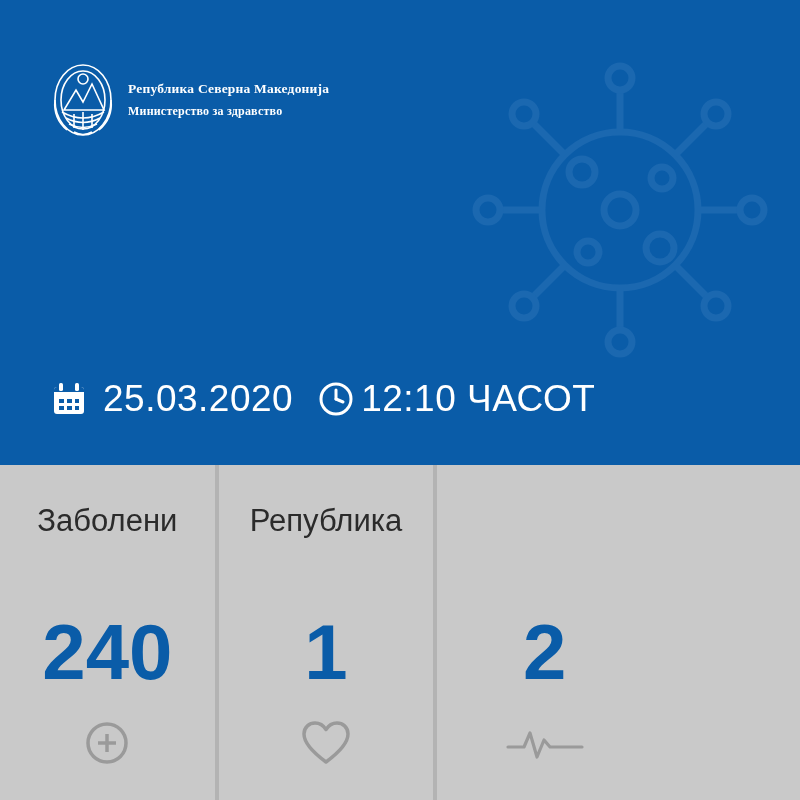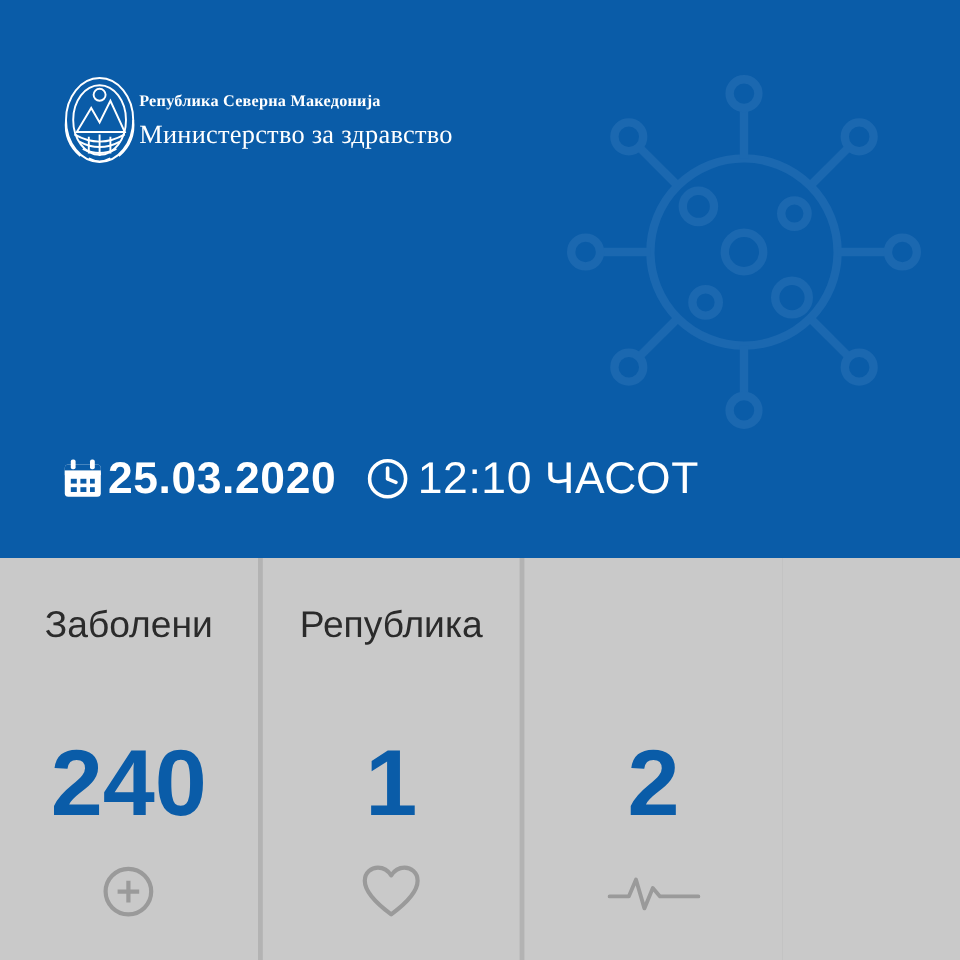--- a/index.html
+++ b/index.html
@@ -23,35 +23,35 @@
     right:30px; top:60px;
     width:300px; height:300px;
     opacity:1;
     pointer-events:none;
   }
   .brand {
     position:absolute;
     left:52px; top:62px;
     display:flex;
     align-items:center;
-    gap:2px;
+    gap:14px;
   }
   .coat { width:62px; height:76px; }
   .brand-text { color:#ffffff; }
   .brand-line1 {
     font-family:"Liberation Serif", serif;
     font-size:13.5px;
     font-weight:bold;
     letter-spacing:0.2px;
     margin-bottom:7px;
   }
   .brand-line2 {
     font-family:"Liberation Serif", serif;
-    font-size:22px;
-    font-weight:normal;
+    font-size:12px;
+    font-weight:bold;
     letter-spacing:0.2px;
   }
 
   .day {
     position:absolute;
     left:52px; top:288px;
     color:#ffffff;
     font-size:62px;
     font-weight:bold;
     letter-spacing:1px;
@@ -60,21 +60,21 @@
   .datetime {
     position:absolute;
     left:52px; top:378px;
     display:flex;
     align-items:center;
     color:#ffffff;
     font-size:37px;
     letter-spacing:0.5px;
   }
   .datetime .icon { display:flex; align-items:center; }
-  .dt-date { margin-left:4px; margin-right:26px;font-weight:bold; }
+  .dt-date { margin-left:17px; margin-right:26px; }
   .dt-time { margin-left:8px; }
 
   
   .stats {
     position:absolute;
     top:465px; left:0;
     width:652px; height:335px;
     display:flex;
     background:#b3b3b3;
   }

